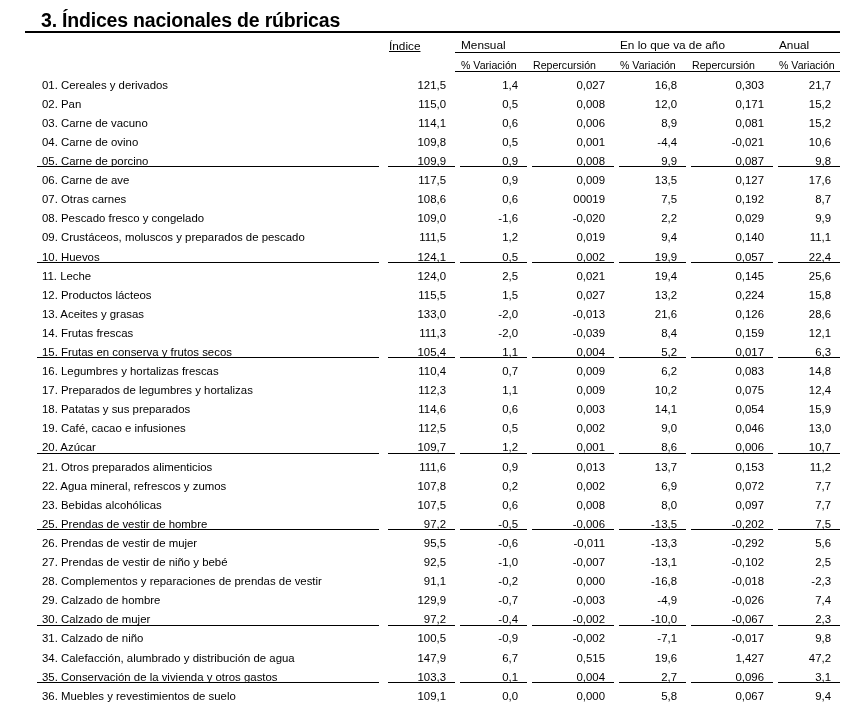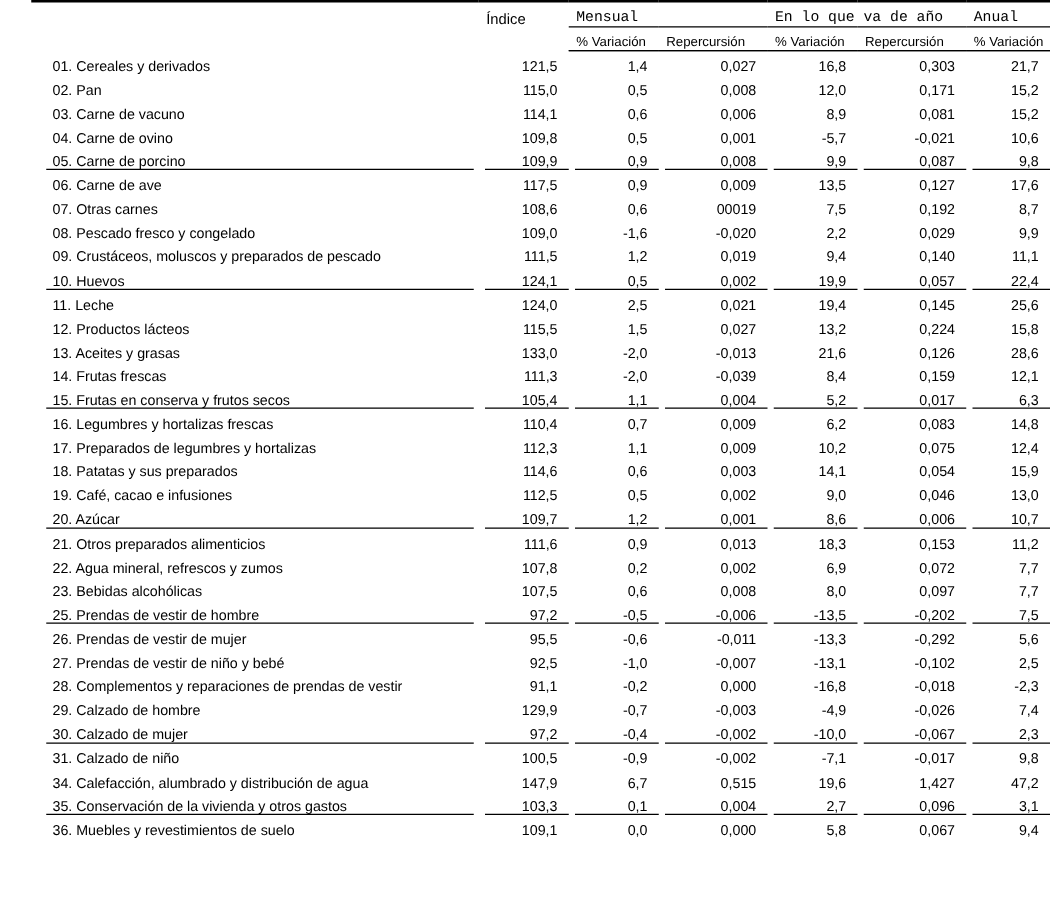--- a/index.html
+++ b/index.html
@@ -77,23 +77,22 @@
     height: 19px;
     padding-top: 4px;
     font-size: 11.8px;
   }
   .grp-label {
     text-align: left;
     padding-left: 6px !important;
   }
   .grp-under {
     border-bottom: 1.1px solid #000;
-    font-family: Liberation Mono, monospace;
-  }
-  .grp-plain { border-bottom: none; }
+  }
+  .grp-plain { border-bottom: none; text-decoration: underline; }
 
   
   .sub-row td {
     height: 18px;
     padding-top: 3px;
     padding-bottom: 1px;
     font-size: 10.6px;
     text-align: left;
     padding-left: 6px !important;
     border-bottom: 1.1px solid #000;
@@ -151,20 +150,23 @@
     bottom: 0;
     height: 0;
     border-bottom: 1.1px solid #000;
   }
 </style>
 </head>
 <body>
 
 <div class="page">
 
+  <div class="title-block">
+    <div class="page-title">3. Índices nacionales de rúbricas</div>
+  </div>
 
   <div class="table-wrap">
     <table class="idx">
       <colgroup>
         <col class="c-label">
         <col class="c-idx">
         <col class="c-mv">
         <col class="c-mr">
         <col class="c-yv">
         <col class="c-yr">
@@ -221,21 +223,21 @@
             <td class="num">0,006</td>
             <td class="num">8,9</td>
             <td class="num">0,081</td>
             <td class="num">15,2</td>
           </tr>
           <tr class="data-row">
             <td class="lab">04. Carne de ovino</td>
             <td class="num">109,8</td>
             <td class="num">0,5</td>
             <td class="num">0,001</td>
-            <td class="num">-5,7</td>
+            <td class="num">-4,4</td>
             <td class="num">-0,021</td>
             <td class="num">10,6</td>
           </tr>
           <tr class="data-row sep">
             <td class="lab">05. Carne de porcino</td>
             <td class="num">109,9</td>
             <td class="num">0,9</td>
             <td class="num">0,008</td>
             <td class="num">9,9</td>
             <td class="num">0,087</td>
@@ -374,21 +376,21 @@
             <td class="num">0,001</td>
             <td class="num">8,6</td>
             <td class="num">0,006</td>
             <td class="num">10,7</td>
           </tr>
           <tr class="data-row">
             <td class="lab">21. Otros preparados alimenticios</td>
             <td class="num">111,6</td>
             <td class="num">0,9</td>
             <td class="num">0,013</td>
-            <td class="num">18,3</td>
+            <td class="num">13,7</td>
             <td class="num">0,153</td>
             <td class="num">11,2</td>
           </tr>
           <tr class="data-row">
             <td class="lab">22. Agua mineral, refrescos y zumos</td>
             <td class="num">107,8</td>
             <td class="num">0,2</td>
             <td class="num">0,002</td>
             <td class="num">6,9</td>
             <td class="num">0,072</td>

